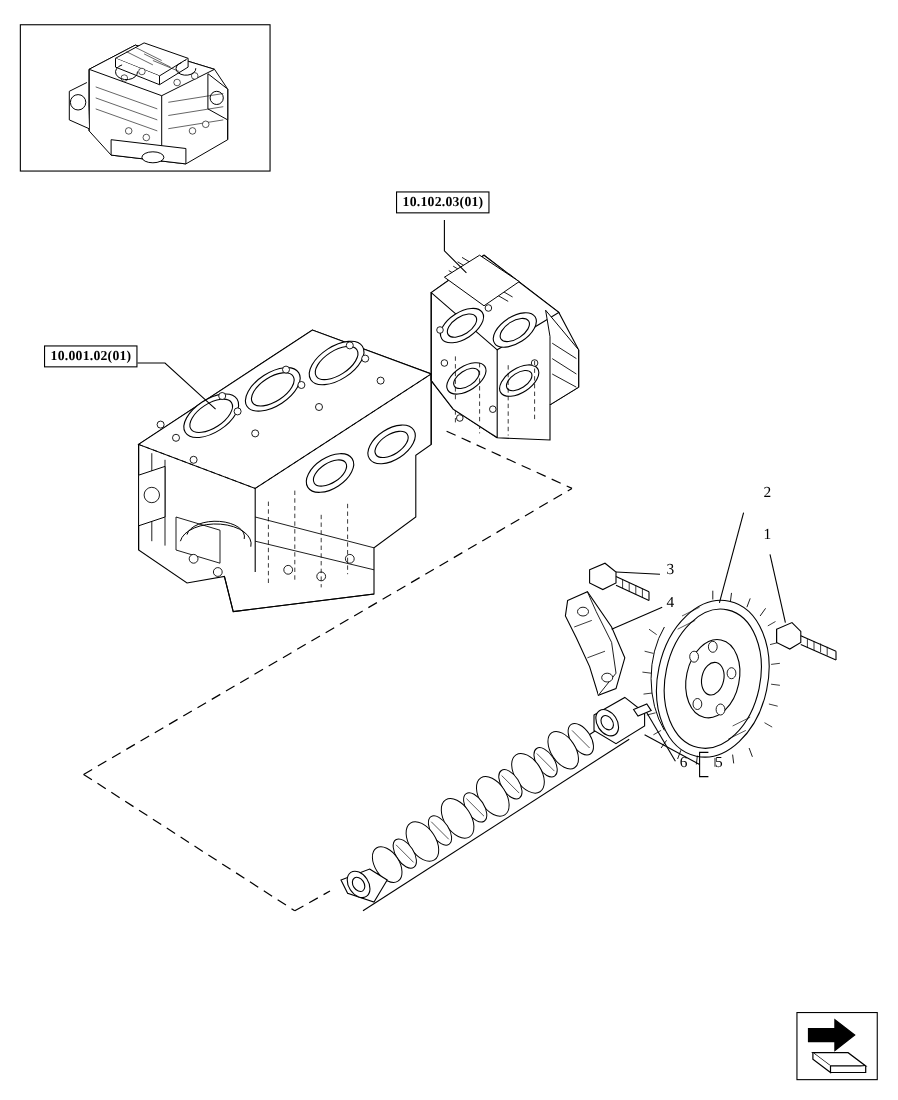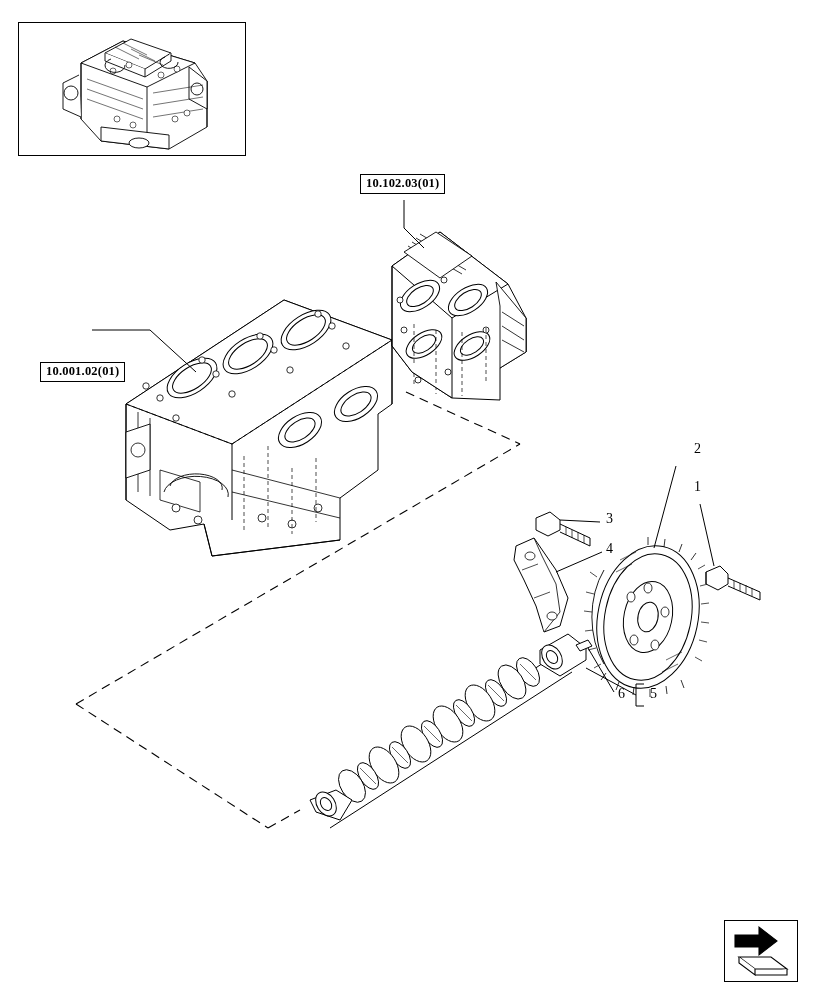--- a/index.html
+++ b/index.html
@@ -39,21 +39,21 @@
     background: #fff;
     font-size: 12.5px;
     font-weight: bold;
     letter-spacing: 0.2px;
     padding: 2px 5px 3px 5px;
     line-height: 1;
     white-space: nowrap;
     font-family: "Liberation Serif", serif;
     box-sizing: border-box;
   }
-  #ref-block { left: 40px; top: 314px; margin-top: 48px; }
+  #ref-block { left: 40px; top: 314px; }
   #ref-head  { left: 360px; top: 174px; }
 
   
   .item-num {
     position: absolute;
     font-size: 14px;
     font-family: "Liberation Serif", serif;
     color: #000;
     line-height: 1;
   }

